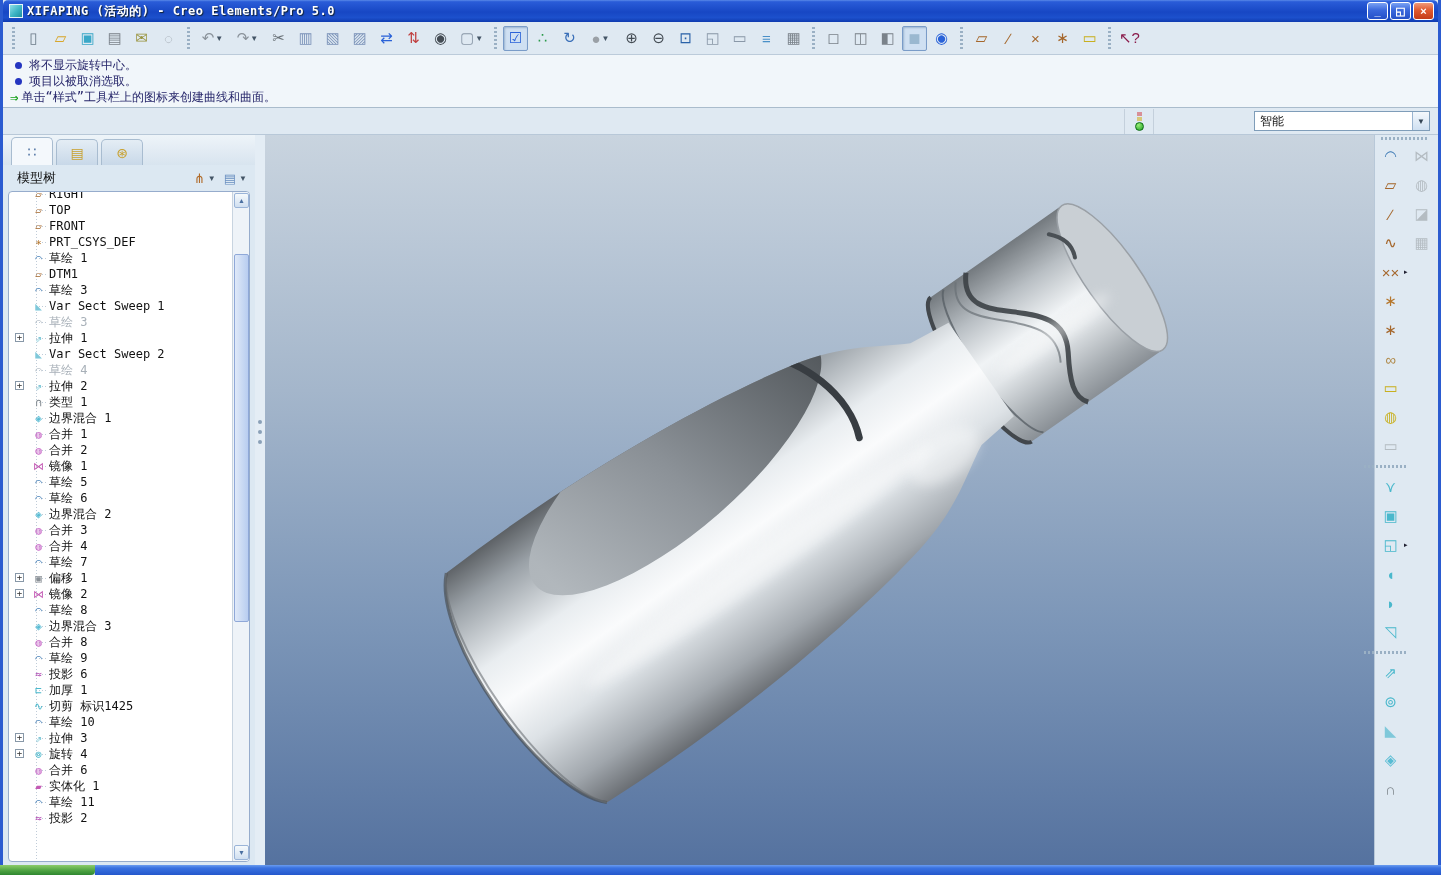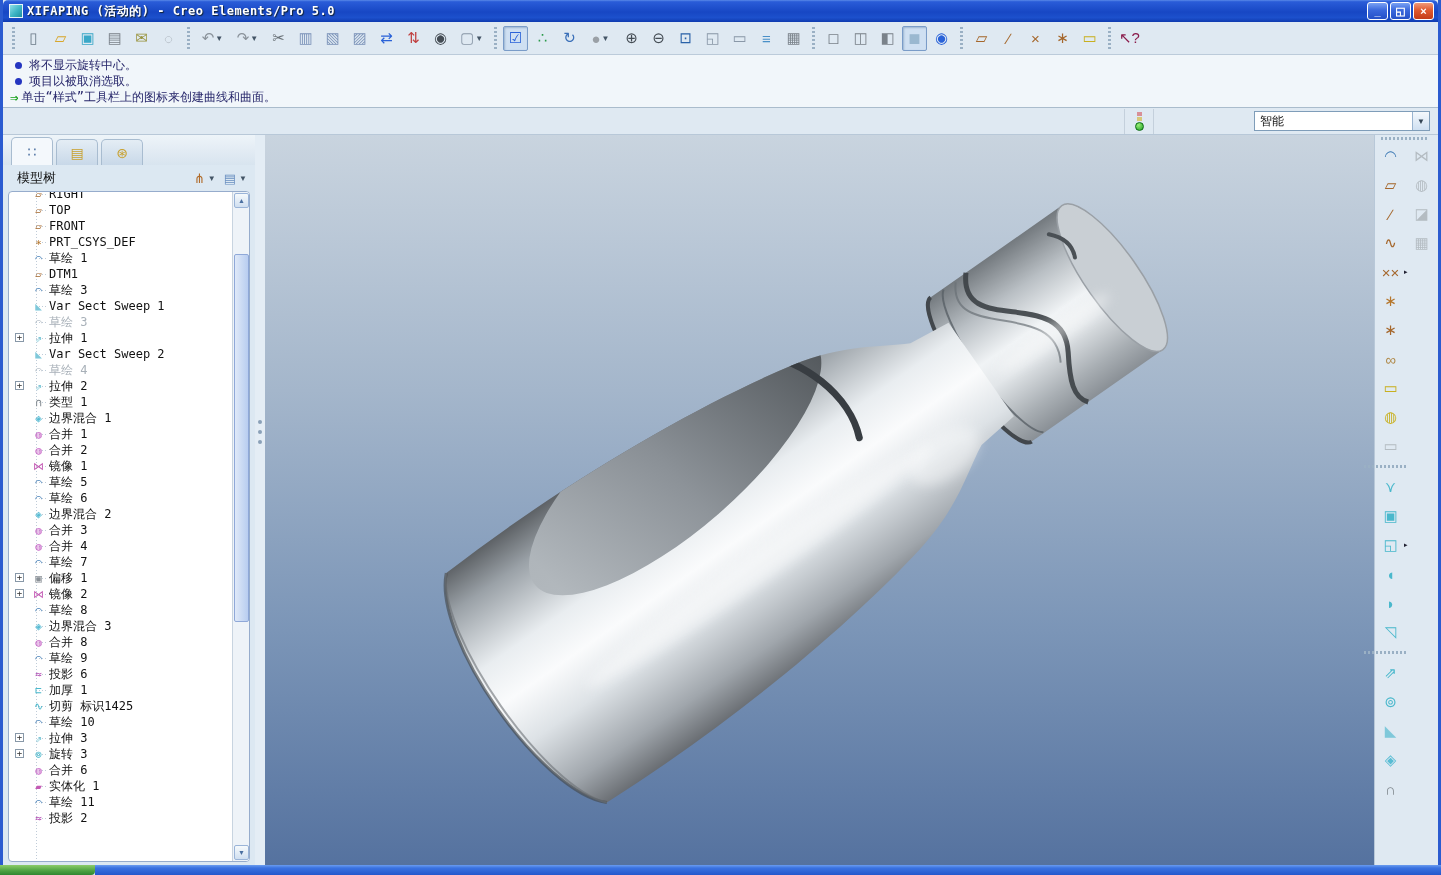--- a/index.html
+++ b/index.html
@@ -457,21 +457,21 @@
                 <span>草绘 10</span>
               </div>
               <div class="tree-row">
                 <div class="expander">+</div>
                 <span class="ticon" style="color: rgb(85, 184, 204);">⇗</span>
                 <span>拉伸 3</span>
               </div>
               <div class="tree-row">
                 <div class="expander">+</div>
                 <span class="ticon" style="color: rgb(74, 184, 204);">⊚</span>
-                <span>旋转 3</span>
+                <span>旋转 4</span>
               </div>
               <div class="tree-row">
                 <span class="ticon" style="color: rgb(200, 106, 200);">◍</span>
                 <span>合并 6</span>
               </div>
               <div class="tree-row">
                 <span class="ticon" style="color: rgb(196, 90, 180);">▰</span>
                 <span>实体化 1</span>
               </div>
               <div class="tree-row">

